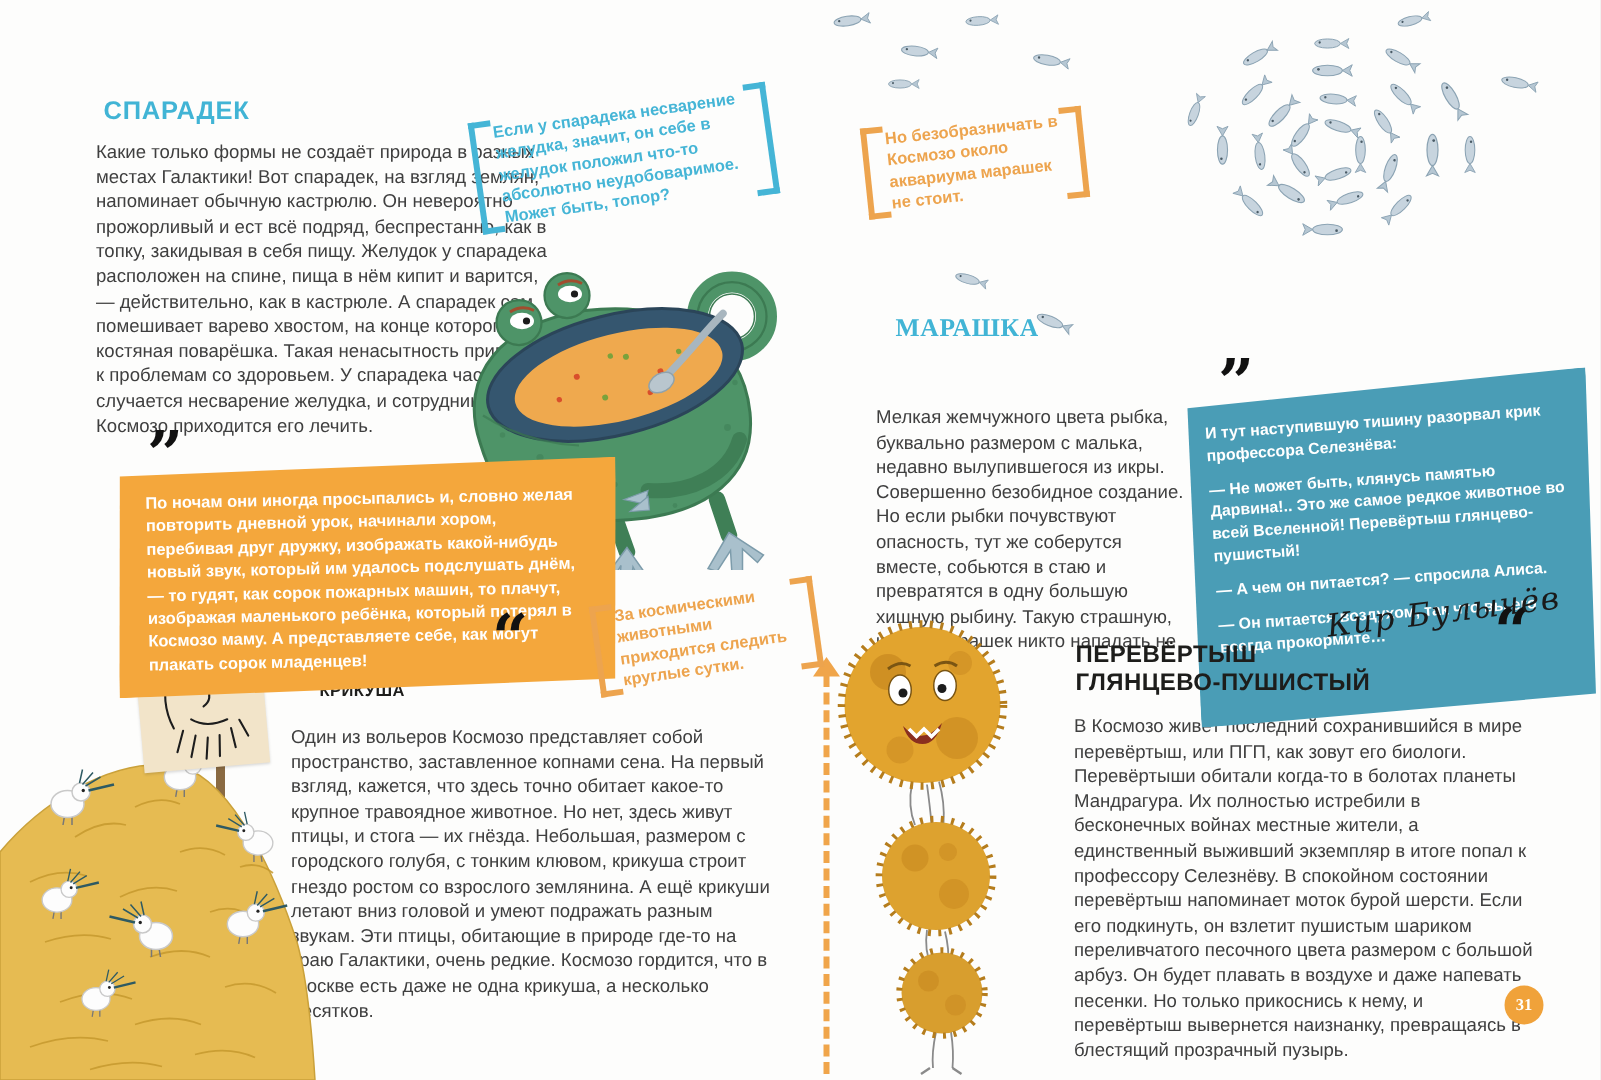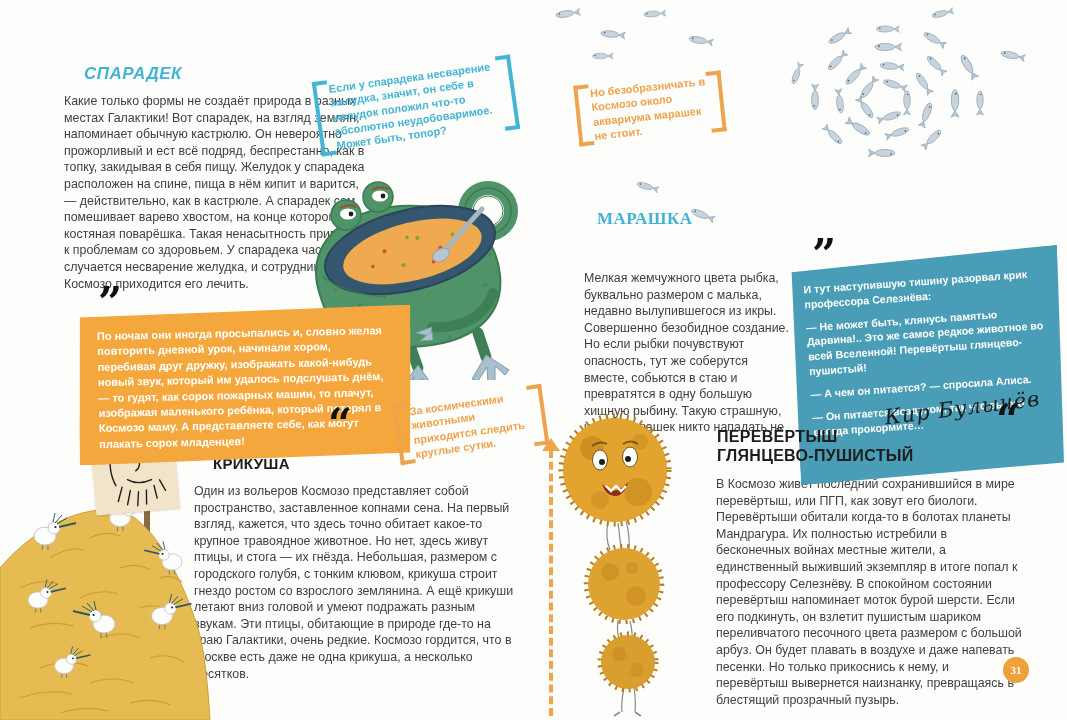--- a/index.html
+++ b/index.html
@@ -83,21 +83,21 @@
     <use href="#fish" transform="translate(394,63) rotate(45)"></use>
 
     <use href="#fish" transform="translate(392,38) rotate(30)"></use>
     <use href="#fish" transform="translate(427,64) rotate(60) scale(1.1)"></use>
     <use href="#fish" transform="translate(440,100) rotate(90)"></use>
     <use href="#fish" transform="translate(297,38) rotate(330)"></use>
     <use href="#fish" transform="translate(345,29) rotate(0) scale(0.95)"></use>
     <use href="#fish" transform="translate(256,76) rotate(290) scale(0.9)"></use>
   </svg>
 
-  <h2 class="abs h-cyan" style="left:84px;top:64px;font-style:italic;">СПАРАДЕК</h2>
+  <h2 class="abs h-cyan" style="left:69px;top:64px;">СПАРАДЕК</h2>
 
   <div class="abs body-txt" style="left:64px;top:93px;width:302px;">Какие только формы не создаёт природа в разных местах Галактики! Вот спарадек, на взгляд землян, напоминает обычную кастрюлю. Он невероятно прожорливый и ест всё подряд, беспрестанно, как в топку, закидывая в себя пищу. Желудок у спарадека расположен на спине, пища в нём кипит и варится, — действительно, как в кастрюле. А спарадек сам помешивает варево хвостом, на конце которого костяная поварёшка. Такая ненасытность приводит к проблемам со здоровьем. У спарадека часто случается несварение желудка, и сотрудникам Космозо приходится его лечить.</div>
 
   <div class="abs note note-cyan" style="left:316px;top:64px;width:168px;transform:rotate(-8deg);z-index:3;">
     <span class="brk l"></span>
     <span class="brk r"></span>
     <span>Если у спарадека несварение желудка, значит, он себе в желудок положил что-то абсолютно неудобоваримое. Может быть, топор?</span>
   </div>
 
   <svg class="abs" style="left:290px;top:145px;z-index:2;" width="235" height="235" viewBox="0 0 235 235">
@@ -181,21 +181,21 @@
         <path d="M30,38 q5,-4 10,0 M52,36 q5,-4 10,0"></path>
         <circle cx="35" cy="42" r="1.6" fill="#1d1d1d"></circle>
         <circle cx="57" cy="40" r="1.6" fill="#1d1d1d"></circle>
         <path d="M46,44 q4,9 -3,13"></path>
         <path d="M34,65 q10,7 24,2"></path>
         <path d="M28,72 l-5,14 M36,76 l-4,14 M44,78 l-2,14 M52,77 l-1,14 M60,73 l2,13 M66,68 l5,11"></path>
       </g>
     </svg>
   </div>
 
-  <h2 class="abs h-black" style="left:213px;top:455px;font-size:15px;">КРИКУША</h2>
+  <h2 class="abs h-black" style="left:213px;top:455px;font-size:11px;">КРИКУША</h2>
 
   <div class="abs body-txt" style="left:194px;top:483px;width:326px;">Один из вольеров Космозо представляет собой пространство, заставленное копнами сена. На первый взгляд, кажется, что здесь точно обитает какое-то крупное травоядное животное. Но нет, здесь живут птицы, и стога — их гнёзда. Небольшая, размером с городского голубя, с тонким клювом, крикуша строит гнездо ростом со взрослого землянина. А ещё крикуши летают вниз головой и умеют подражать разным звукам. Эти птицы, обитающие в природе где-то на краю Галактики, очень редкие. Космозо гордится, что в Москве есть даже не одна крикуша, а несколько десятков.</div>
 
   <div class="abs note note-orange" style="left:396px;top:390px;width:118px;transform:rotate(-8deg);z-index:3;">
     <span class="brk l"></span>
     <span class="brk r"></span>
     <span>За космическими животными приходится следить круглые сутки.</span>
   </div>
 
   <svg class="abs" style="left:0;top:478px;" width="212" height="242" viewBox="0 0 212 242">

